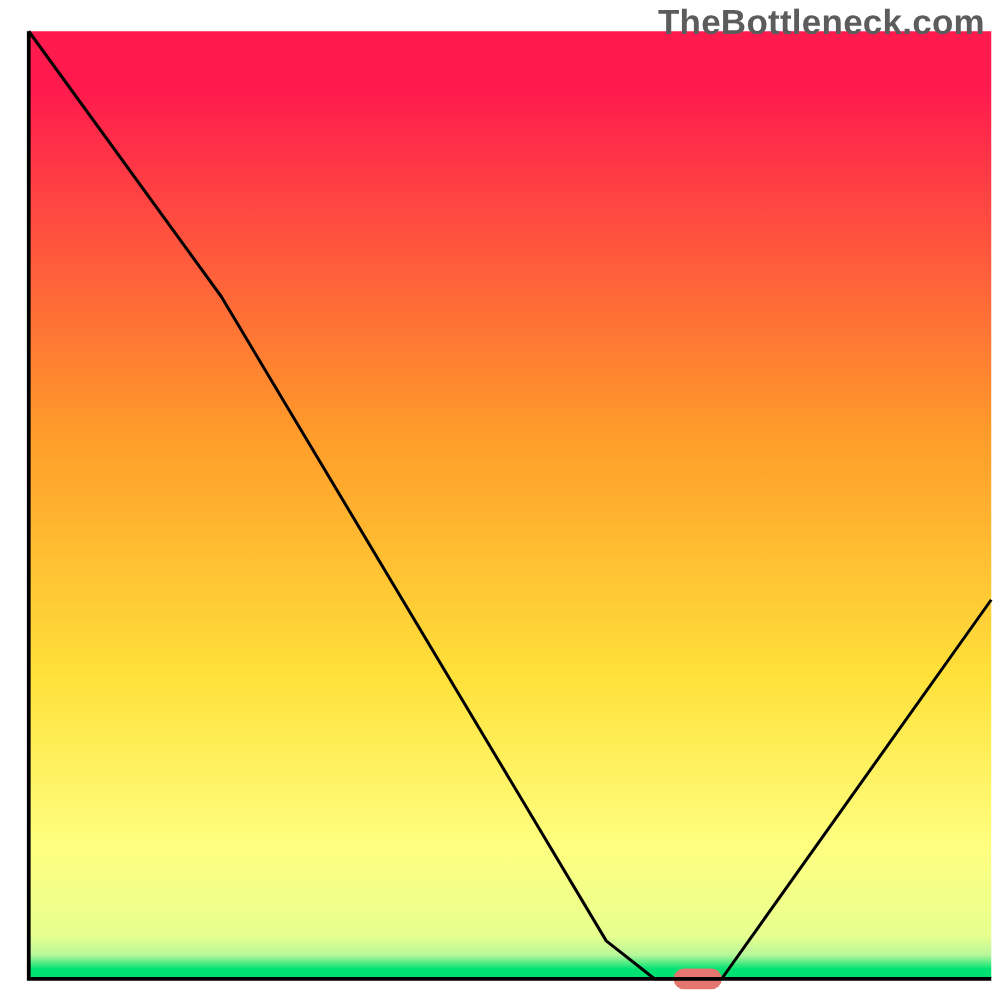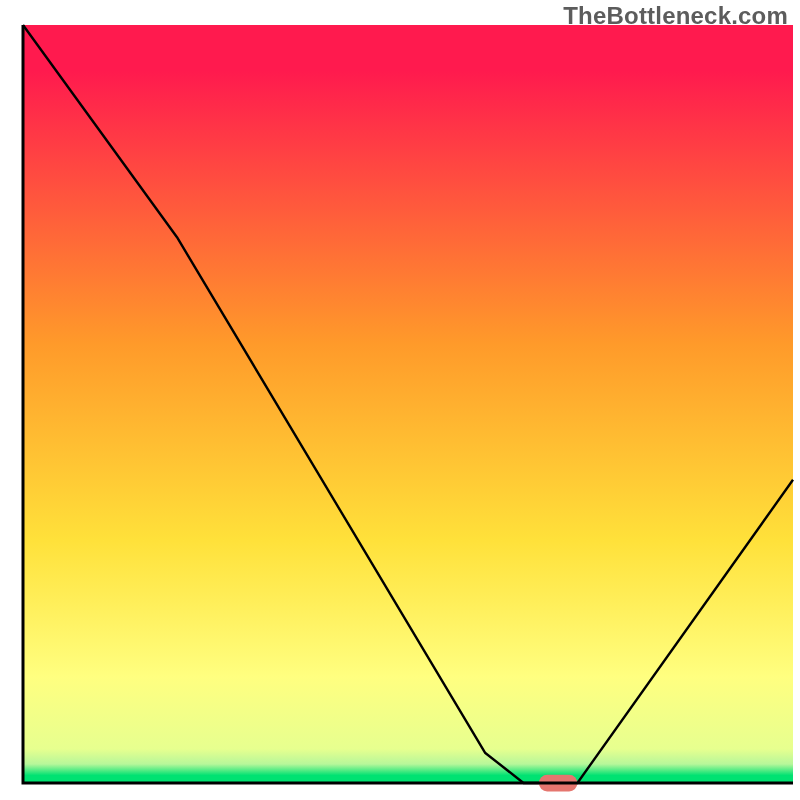--- a/index.html
+++ b/index.html
@@ -13,21 +13,21 @@
   }
   .canvas {
     position: relative;
     width: 800px;
     height: 800px;
   }
   .watermark {
     position: absolute;
     top: 2px;
     right: 12px;
-    font-size: 24px;
+    font-size: 28px;
     font-weight: 600;
     color: #5c5c5c;
     letter-spacing: 0.2px;
     z-index: 10;
   }
   svg {
     position: absolute;
     left: 0;
     top: 0;
     display: block;

